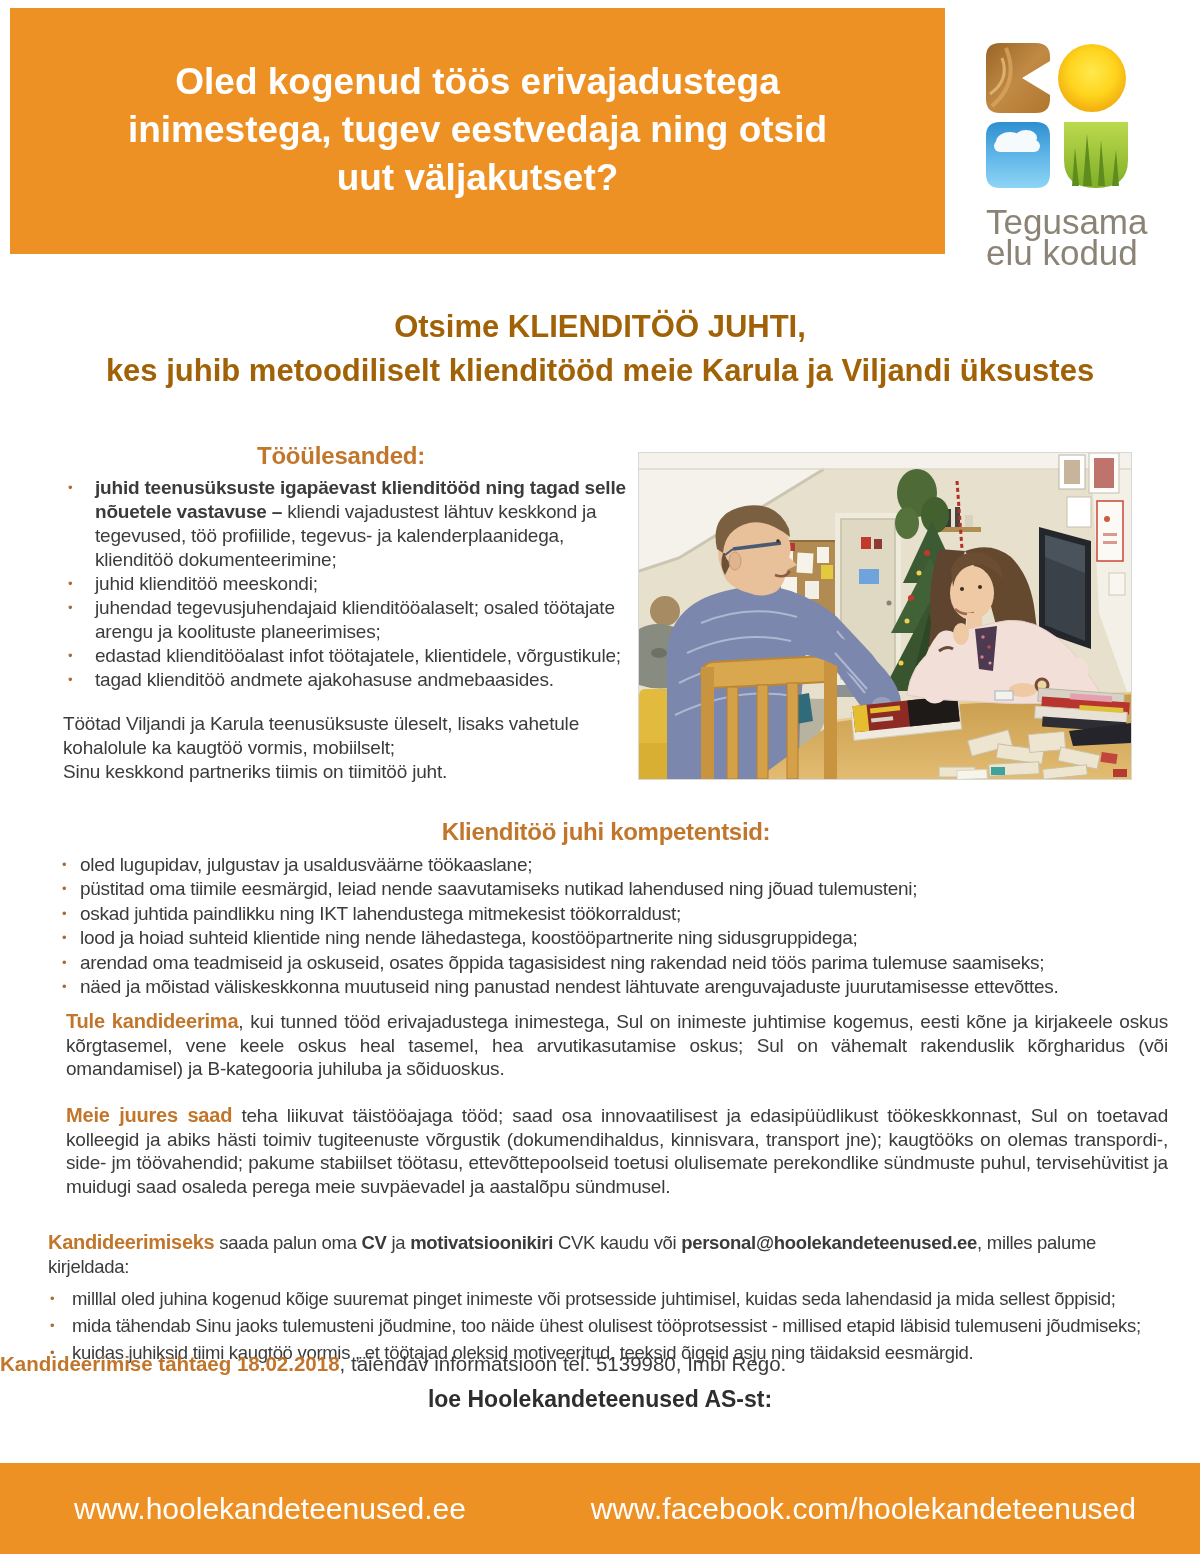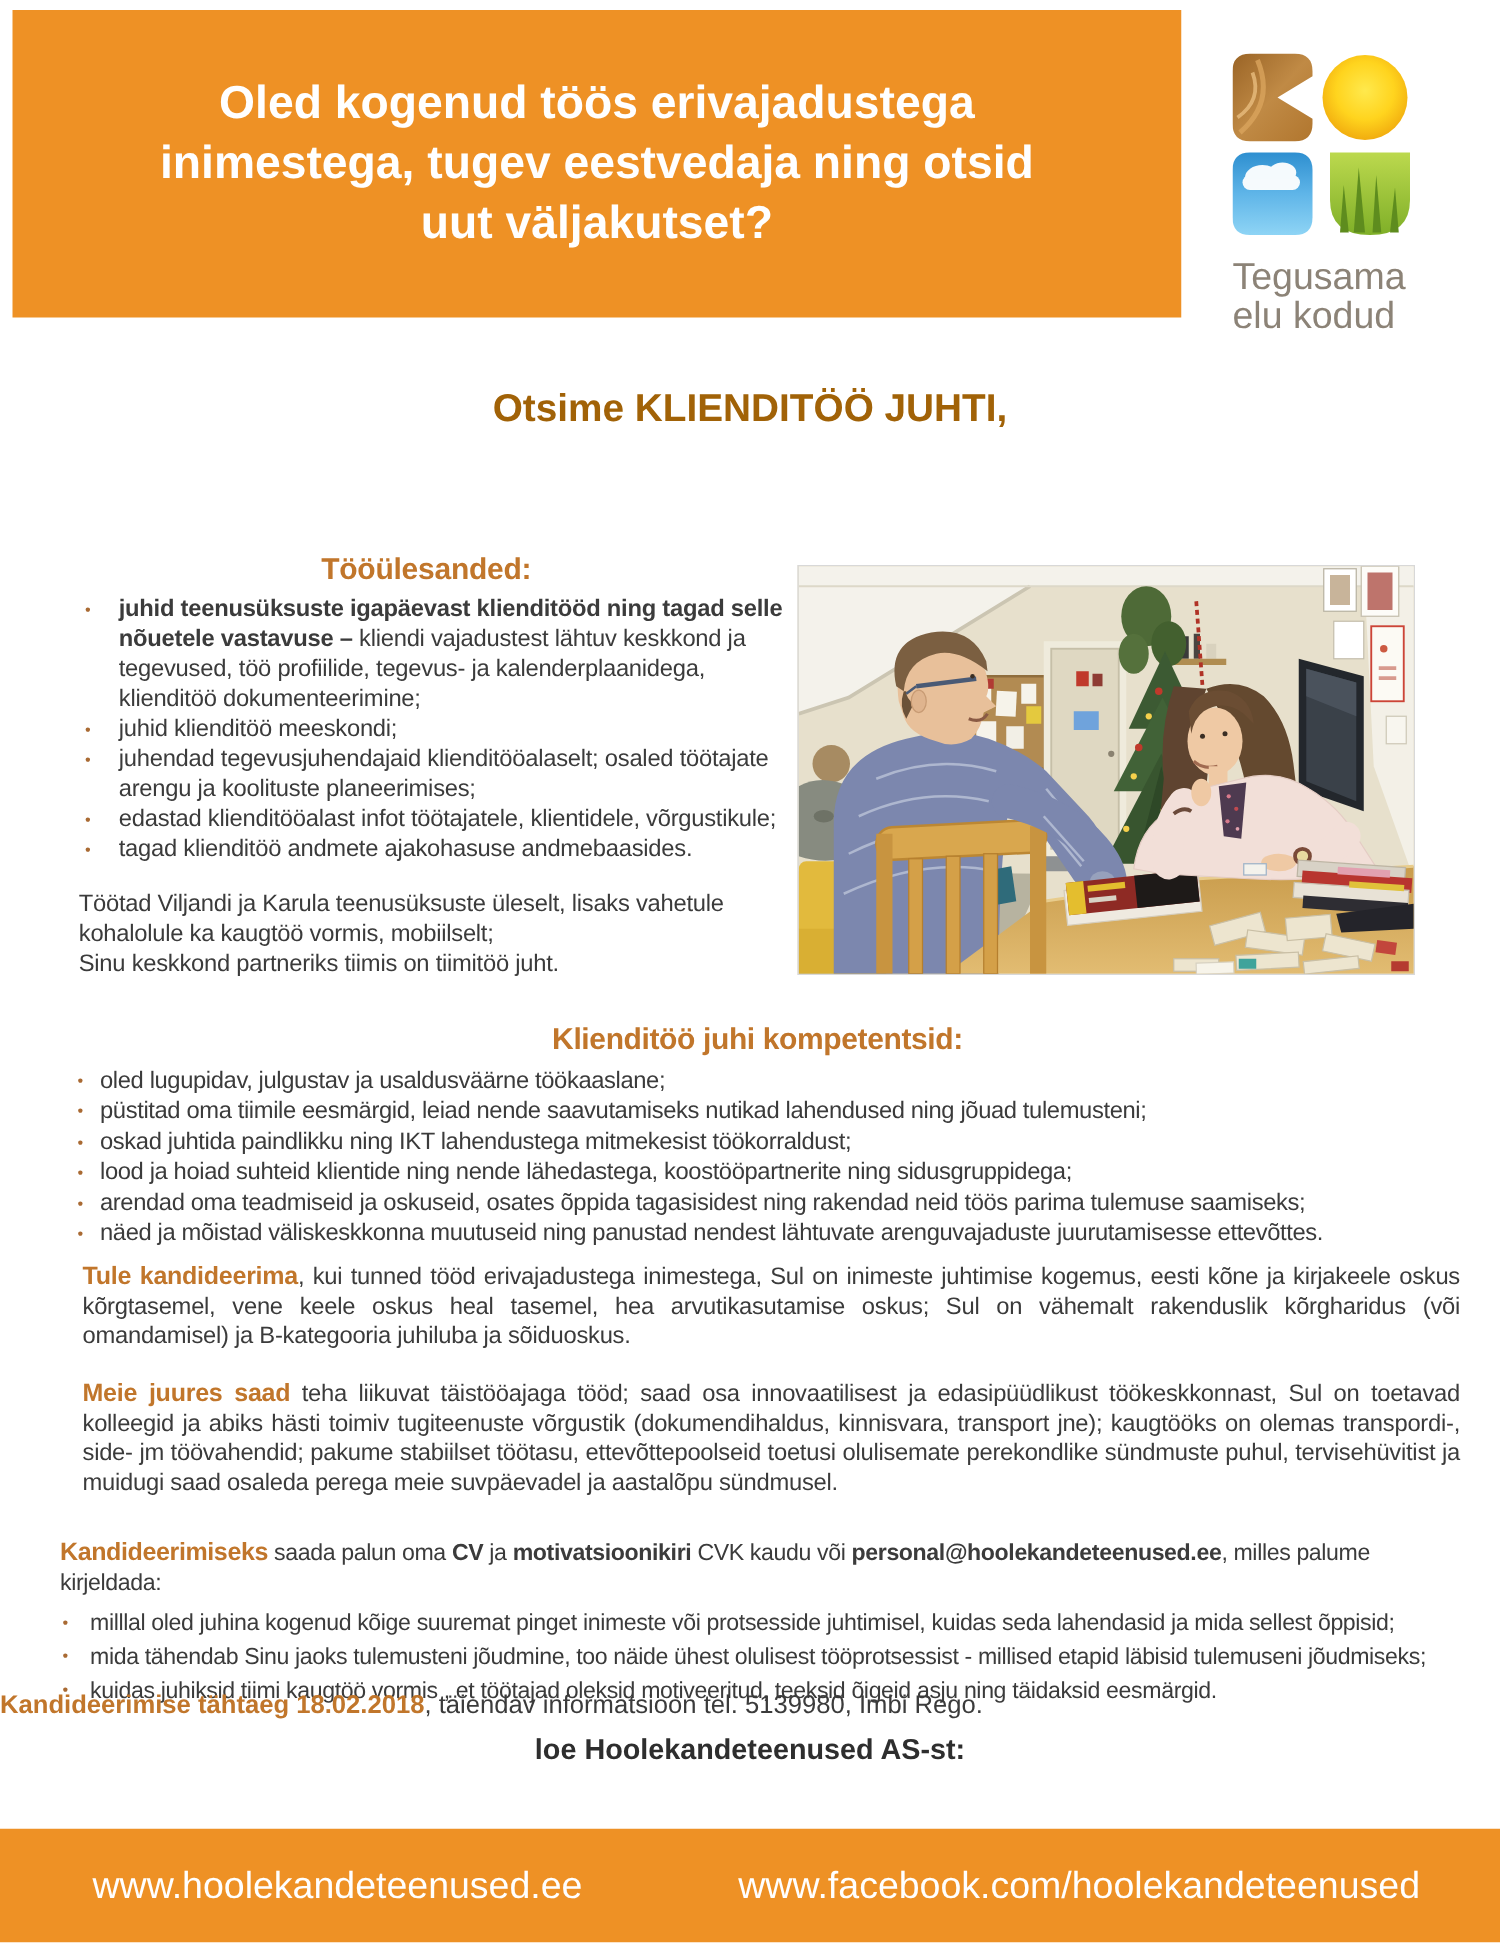--- a/index.html
+++ b/index.html
@@ -8,21 +8,21 @@
     font-family:"Liberation Sans","DejaVu Sans",sans-serif;color:#3B3B3B;
     overflow:hidden;
   }
   .header-band{
     position:absolute;left:10px;top:8px;width:935px;height:246px;
     background:#EE9125;color:#FFFFFF;font-weight:bold;font-size:37px;
     line-height:48px;text-align:center;padding-top:50px;box-sizing:border-box;
   }
   .logo{position:absolute;left:986px;top:38px;width:170px;}
   .logo svg{display:block;}
-  .logo-tagline{margin-top:16px;font-size:30px;line-height:31px;color:#8C8377;}
+  .logo-tagline{margin-top:16px;font-size:35px;line-height:31px;color:#8C8377;}
   .title{position:absolute;left:0;top:304px;width:1200px;text-align:center;
     color:#a16207;font-weight:bold;}
   .title .l1{font-size:31px;line-height:45px;}
   .title .l2{font-size:31px;line-height:44px;}
   .sec-heading{color:#C1762B;font-weight:bold;font-size:24px;margin:0 0 8px 0;text-align:center;}
   ul.blist{list-style:none;margin:0;padding:0;}
   ul.blist li{position:relative;}
   ul.blist li::before{content:"\2022";position:absolute;top:0;color:#A96A33;font-size:13px;}
   .indent-lg li{padding-left:43px;}
   .indent-lg li::before{left:16px;}
@@ -108,20 +108,21 @@
     </g>
   </svg>
   <div class="logo-tagline">
     <div>Tegusama</div>
     <div>elu kodud</div>
   </div>
 </div>
 
 <div class="title">
   <div class="l1">Otsime KLIENDITÖÖ JUHTI,</div>
+  <div class="l2">kes juhib metoodiliselt klienditööd meie Karula ja Viljandi üksustes</div>
 </div>
 
 <div class="tasks">
   <h2 class="sec-heading">Tööülesanded:</h2>
   <ul class="blist indent-lg">
     <li>
       <span class="b">juhid teenusüksuste igapäevast klienditööd ning tagad selle nõuetele vastavuse – </span><span>kliendi vajadustest lähtuv keskkond ja tegevused, töö profiilide, tegevus- ja kalenderplaanidega, klienditöö dokumenteerimine;</span>
     </li>
 
   <li>juhid klienditöö meeskondi;</li>

